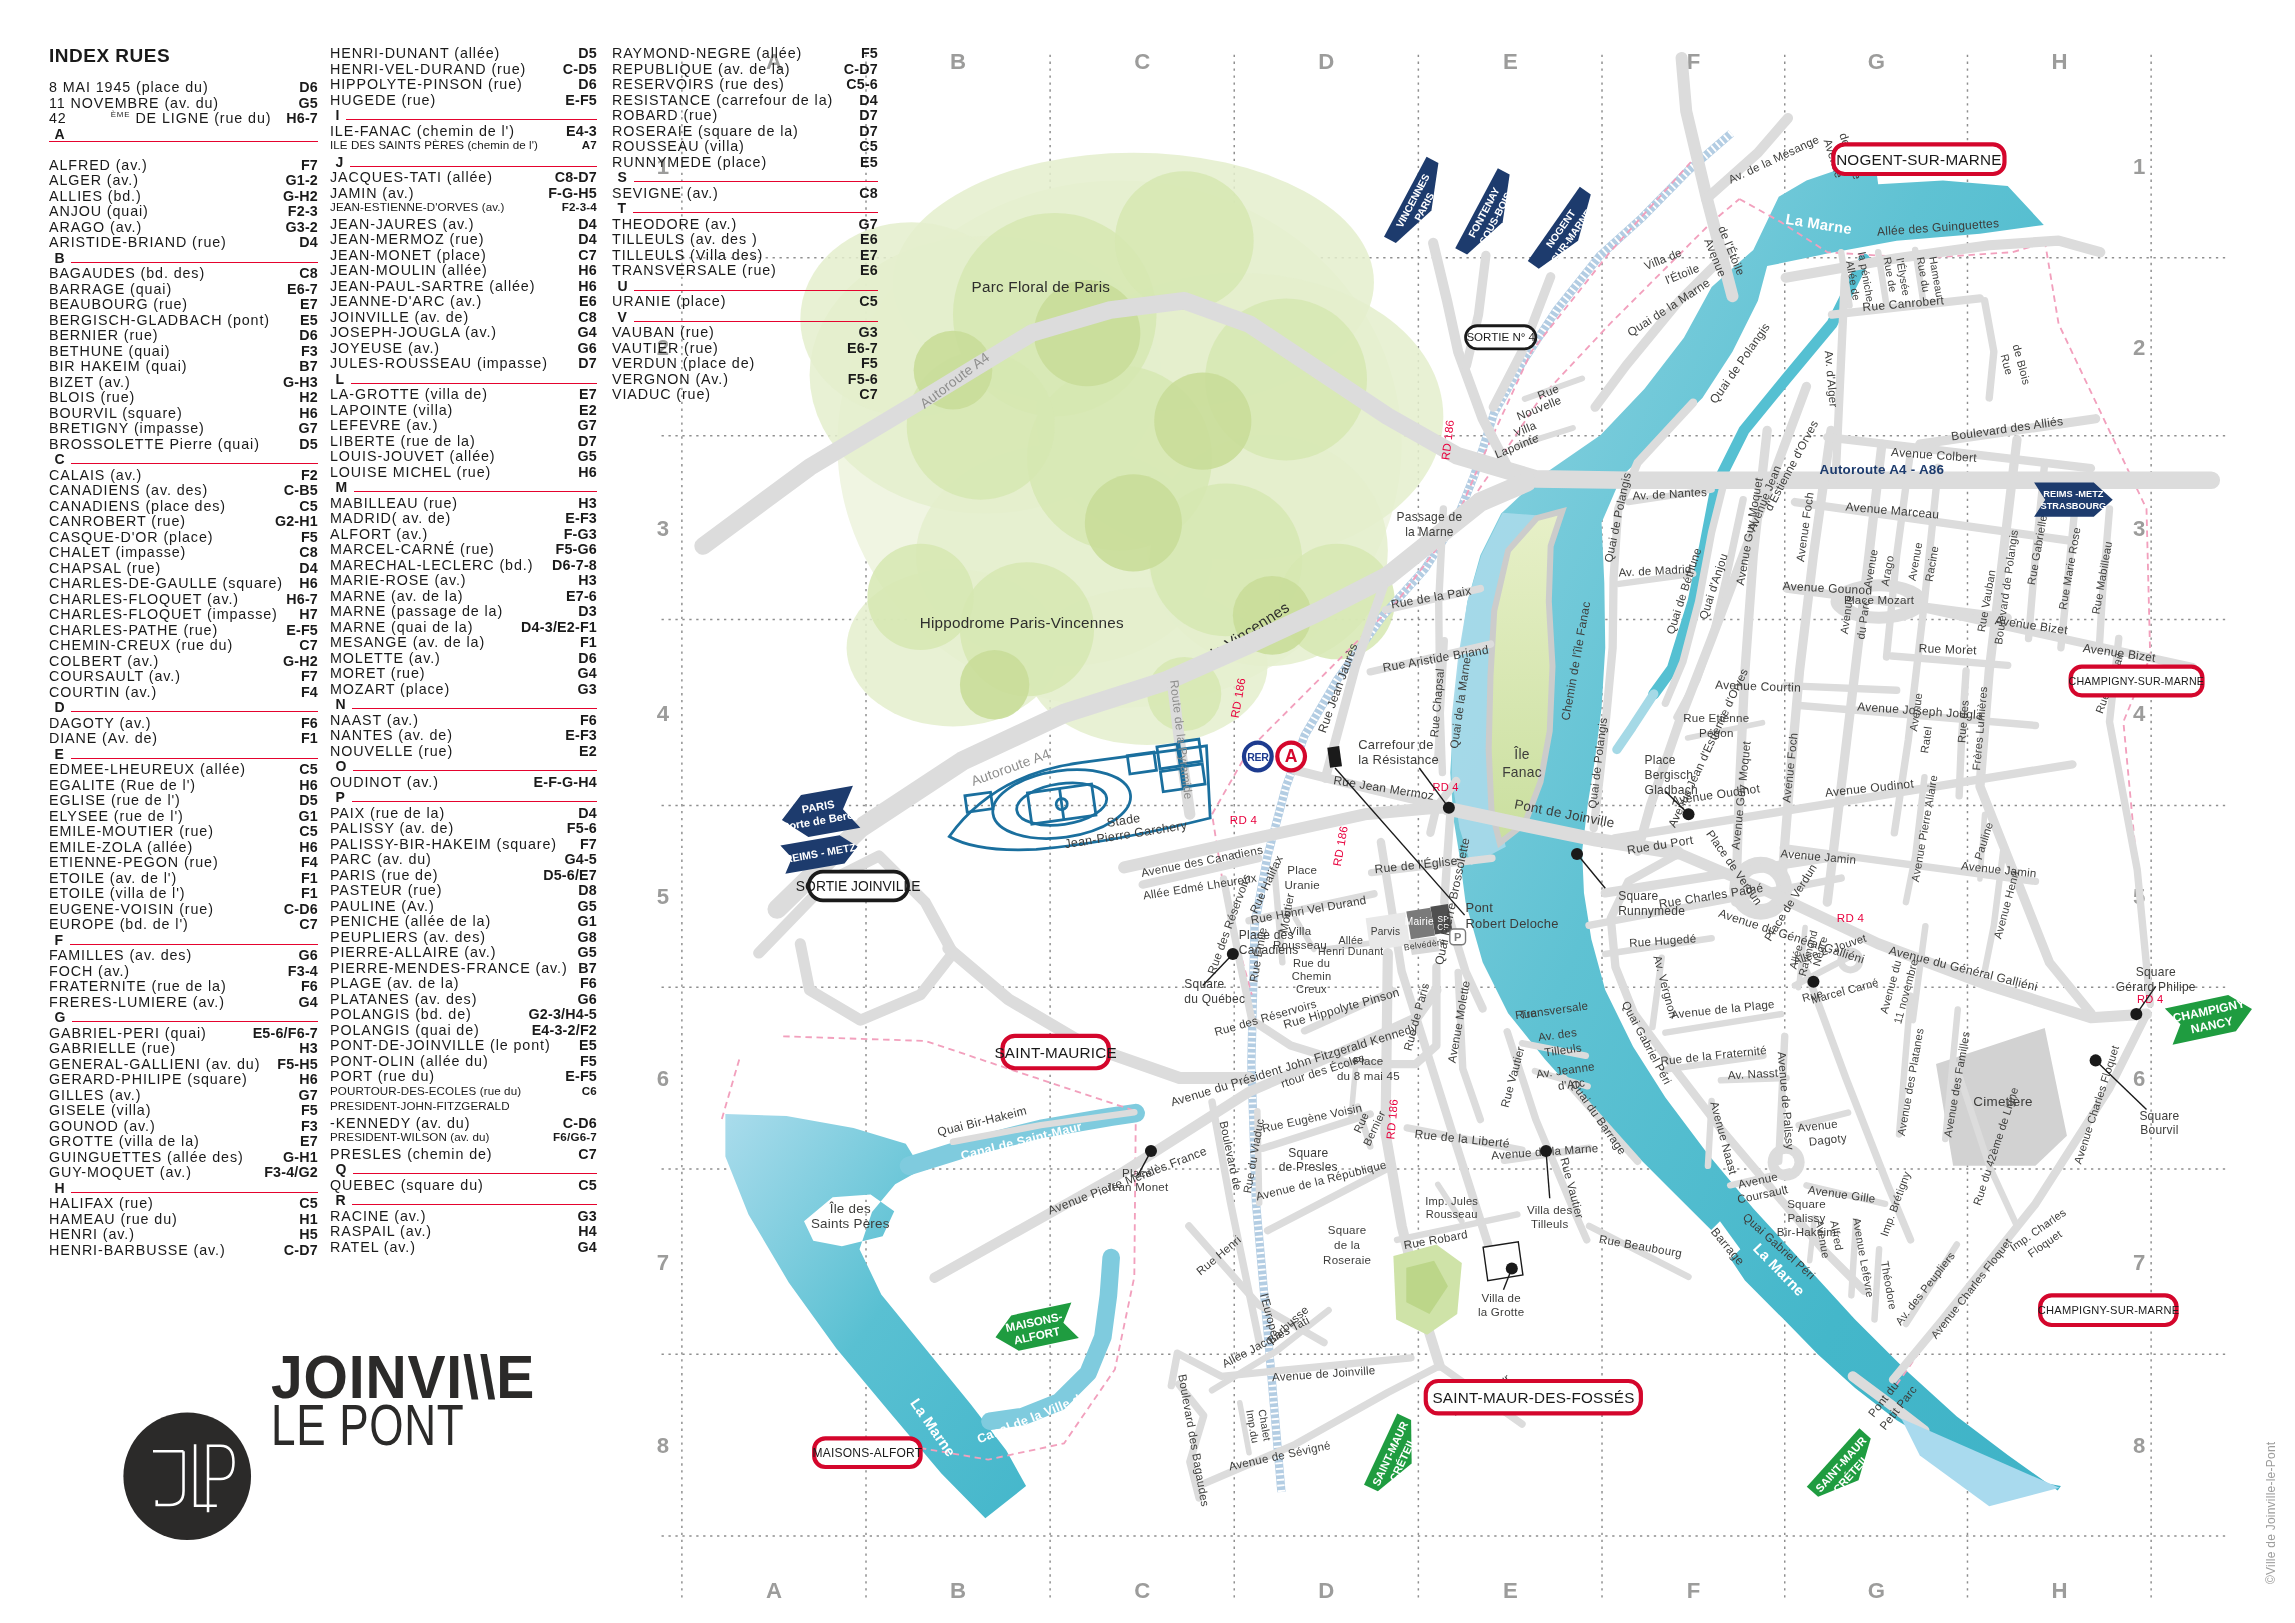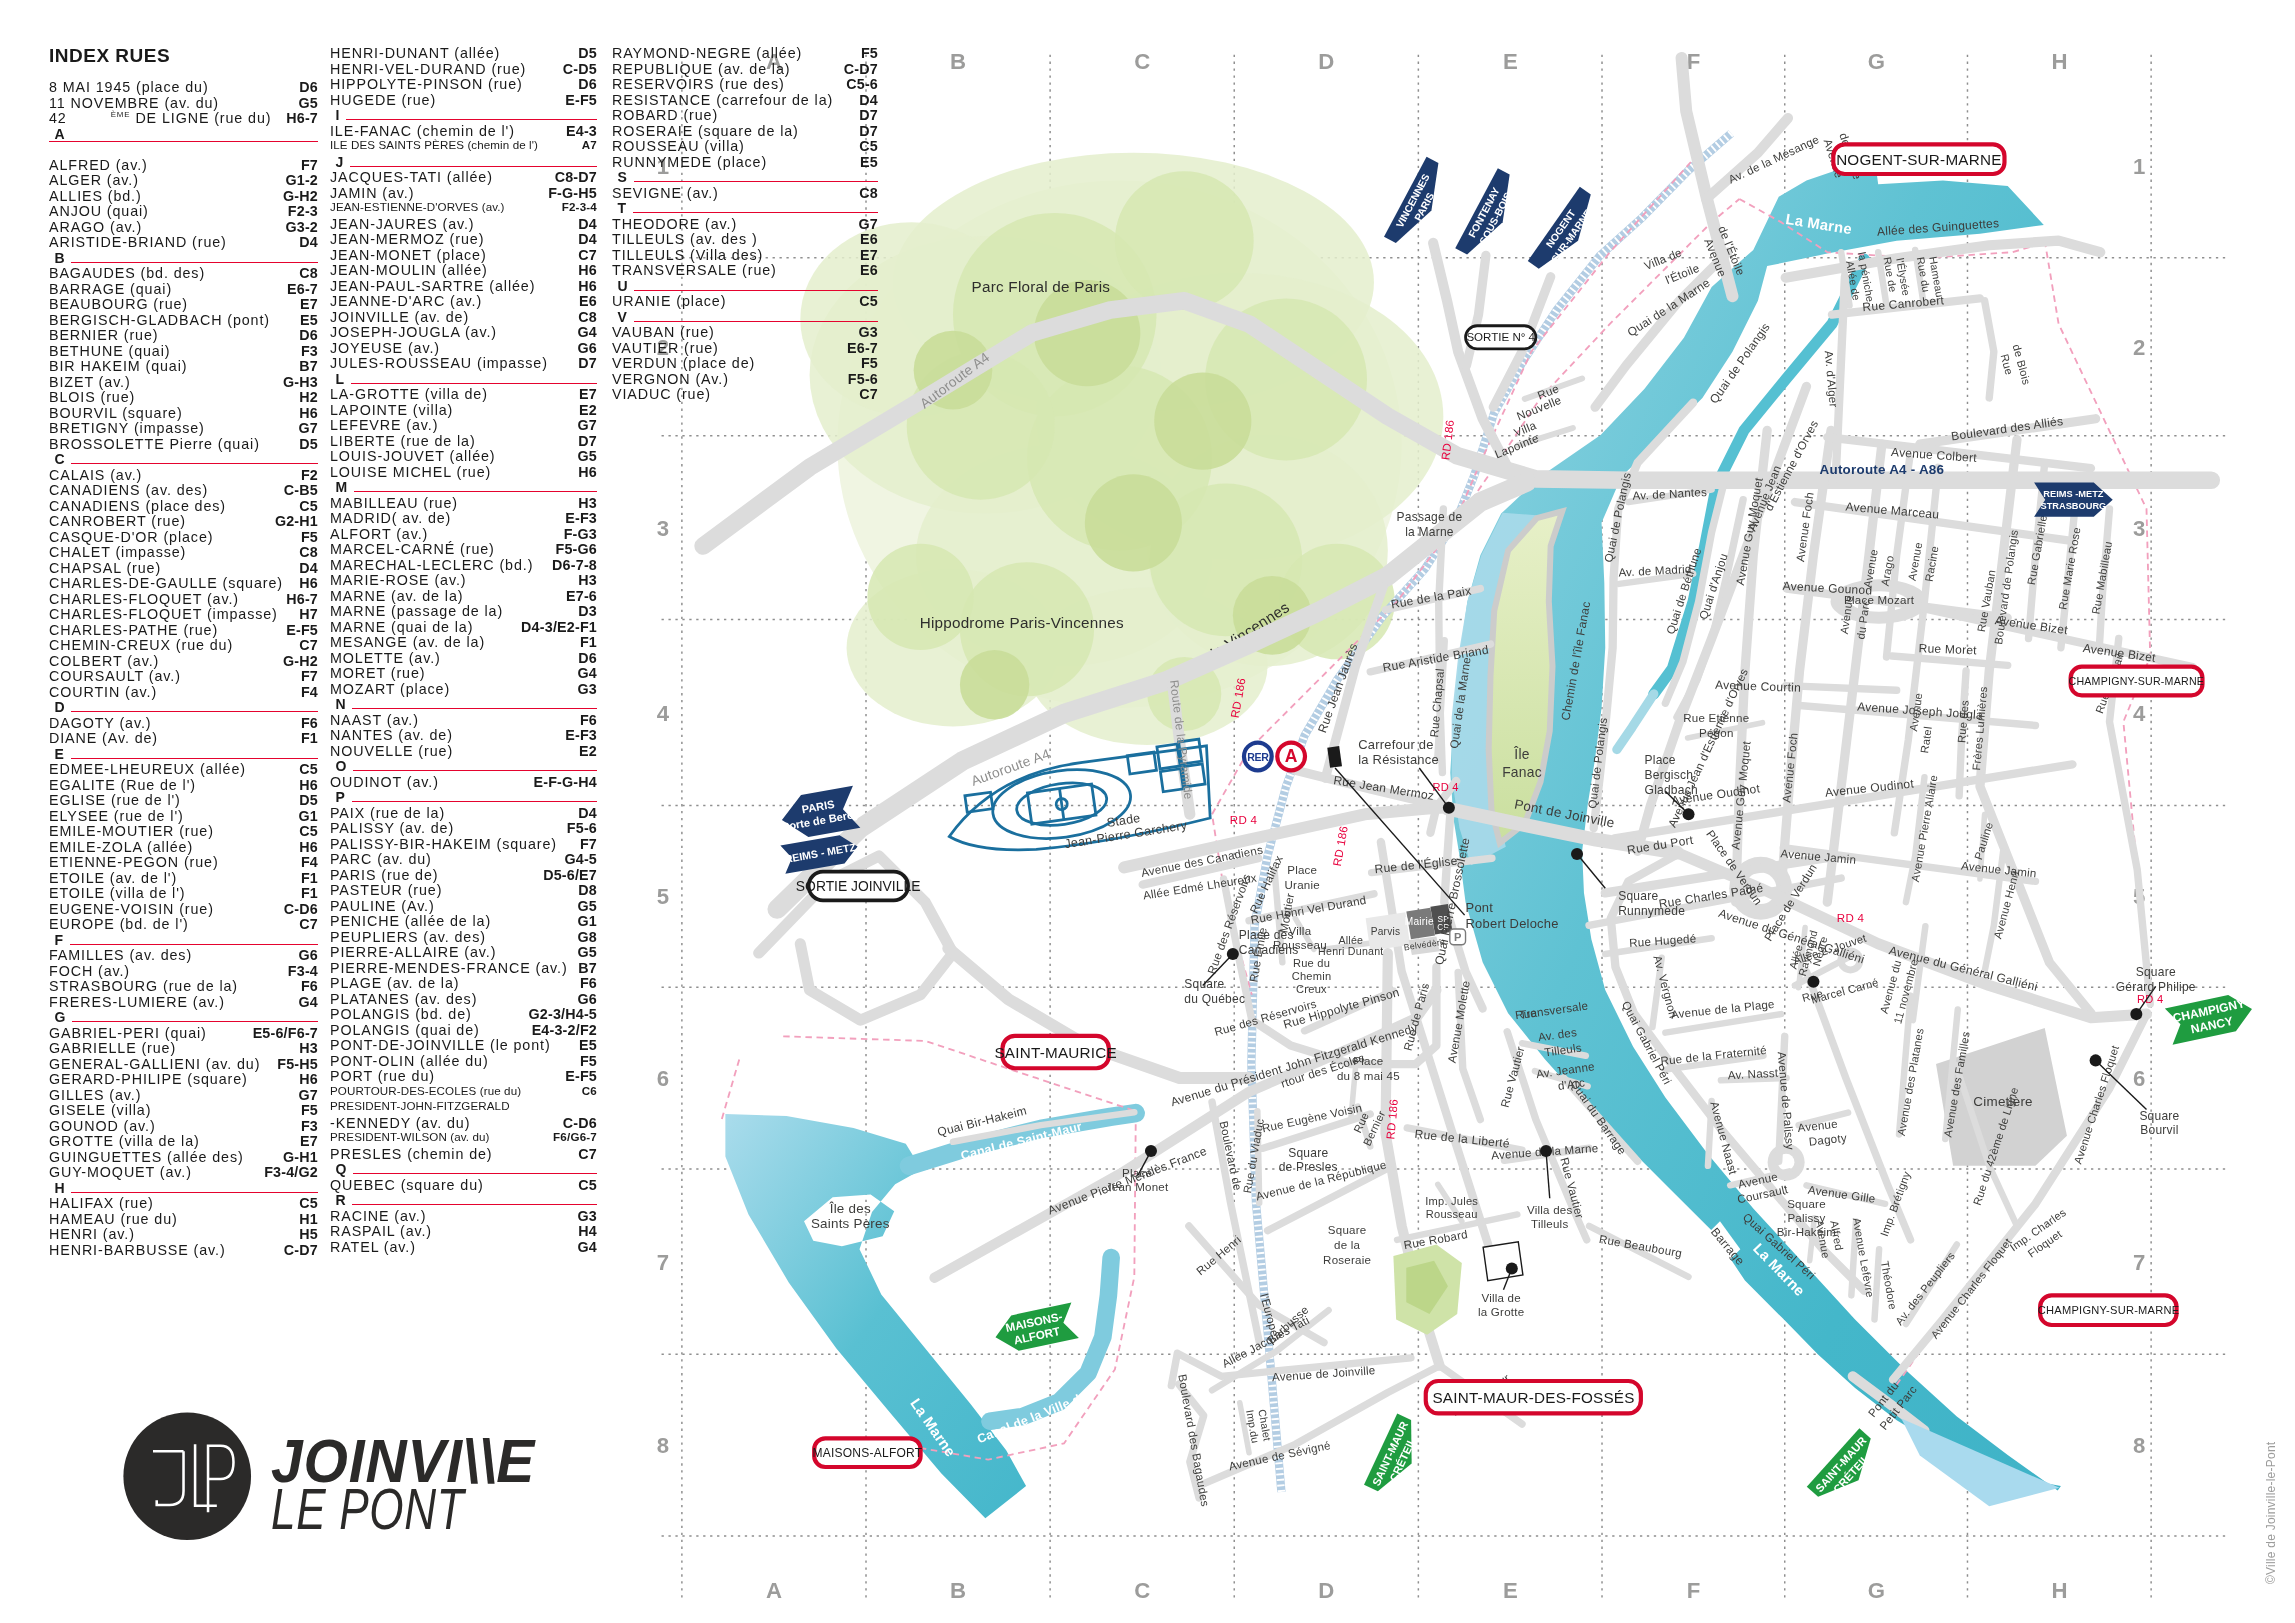--- a/index.html
+++ b/index.html
@@ -7,21 +7,21 @@
 .col{position:absolute;color:#1a1a1a;}
 .r{display:flex;justify-content:space-between;align-items:baseline;height:15.5px;
 font-size:14.3px;letter-spacing:0.9px;white-space:nowrap;}
 .r sup{font-size:7.9px;margin-left:44px;}
 .r b{font-weight:bold;letter-spacing:0.2px;margin-left:5.6px;}
 .r.small{font-size:11.6px;letter-spacing:0.1px;}
 .r.hdr b{font-size:14px;}
 .rule{flex:1 1 auto;border-bottom:1.9px solid #e5032e;margin:0 0 3.2px 6.5px;}
 .rule.full{margin-left:0;}
 #title{position:absolute;left:49px;top:45px;font-size:19px;font-weight:bold;letter-spacing:0.5px;color:#1a1a1a;}
-#wordmark{position:absolute;left:271px;top:1425px;color:#2b2a29;font-style:italic;}
+#wordmark{position:absolute;left:271px;top:1341px;color:#2b2a29;}
 #wm1{font-size:62px;font-weight:bold;transform:scaleX(0.92);transform-origin:left;letter-spacing:0.9px;}
 #wm2{font-size:58px;letter-spacing:0.9px;margin-top:-21px;transform:scaleX(0.76);transform-origin:left;}
 </style>
 </head>
 <body>
 
 <svg width="2295" height="1623" viewBox="0 0 4961 3508" style="position:absolute;left:0;top:0">
 <defs>
 <linearGradient id="riv1" x1="0" y1="0" x2="1" y2="1">
  <stop offset="0" stop-color="#93d5e3"></stop>
@@ -1335,21 +1335,21 @@
     </div>
 <div class="r">
       <span>FAMILLES (av. des)</span>
       <b>G6</b>
     </div>
 <div class="r">
       <span>FOCH (av.)</span>
       <b>F3-4</b>
     </div>
 <div class="r">
-      <span>STRASBOURG (rue de la)</span>
+      <span>FRATERNITE (rue de la)</span>
       <b>F6</b>
     </div>
 <div class="r">
       <span>FRERES-LUMIERE (av.)</span>
       <b>G4</b>
     </div>
 <div class="r hdr">
       <b>G</b>
       <span class="rule"></span>
     </div>

